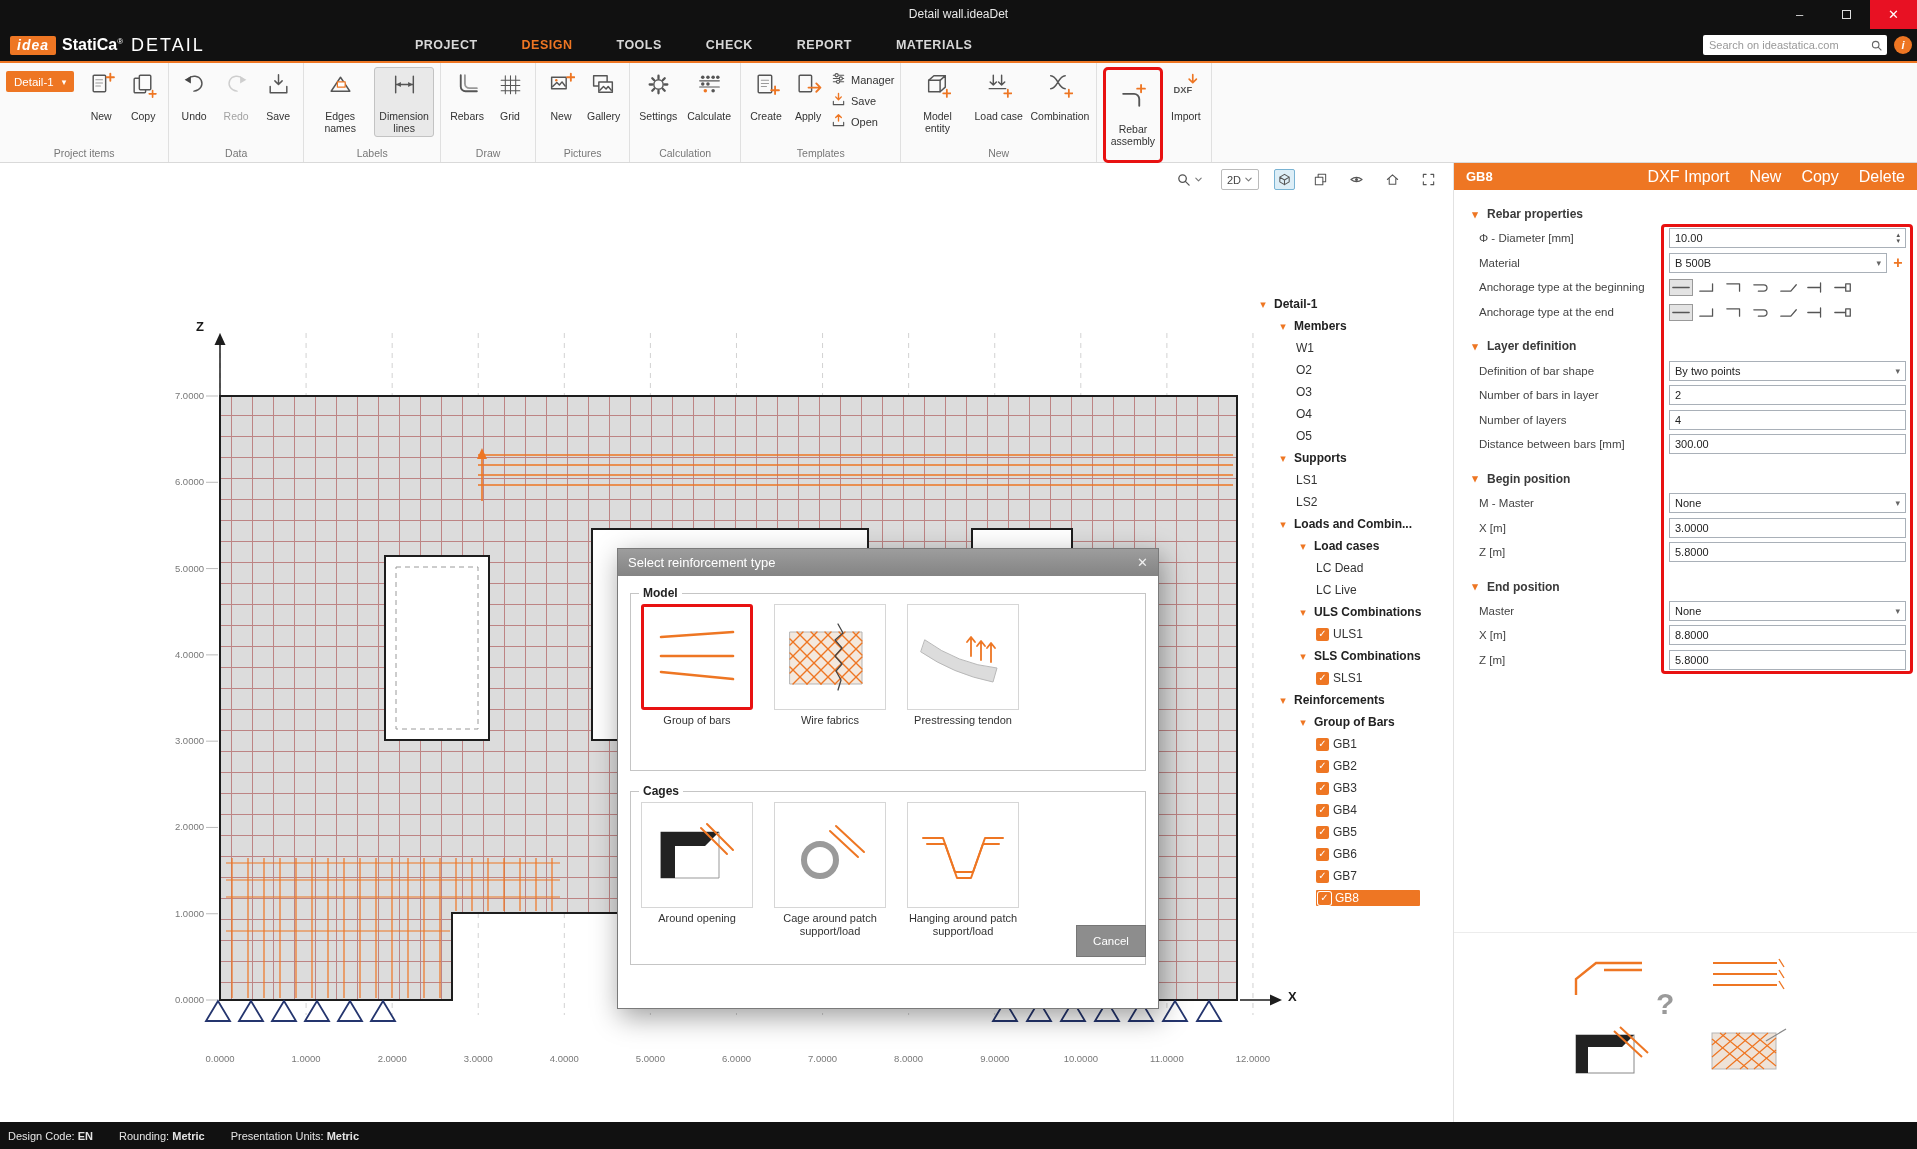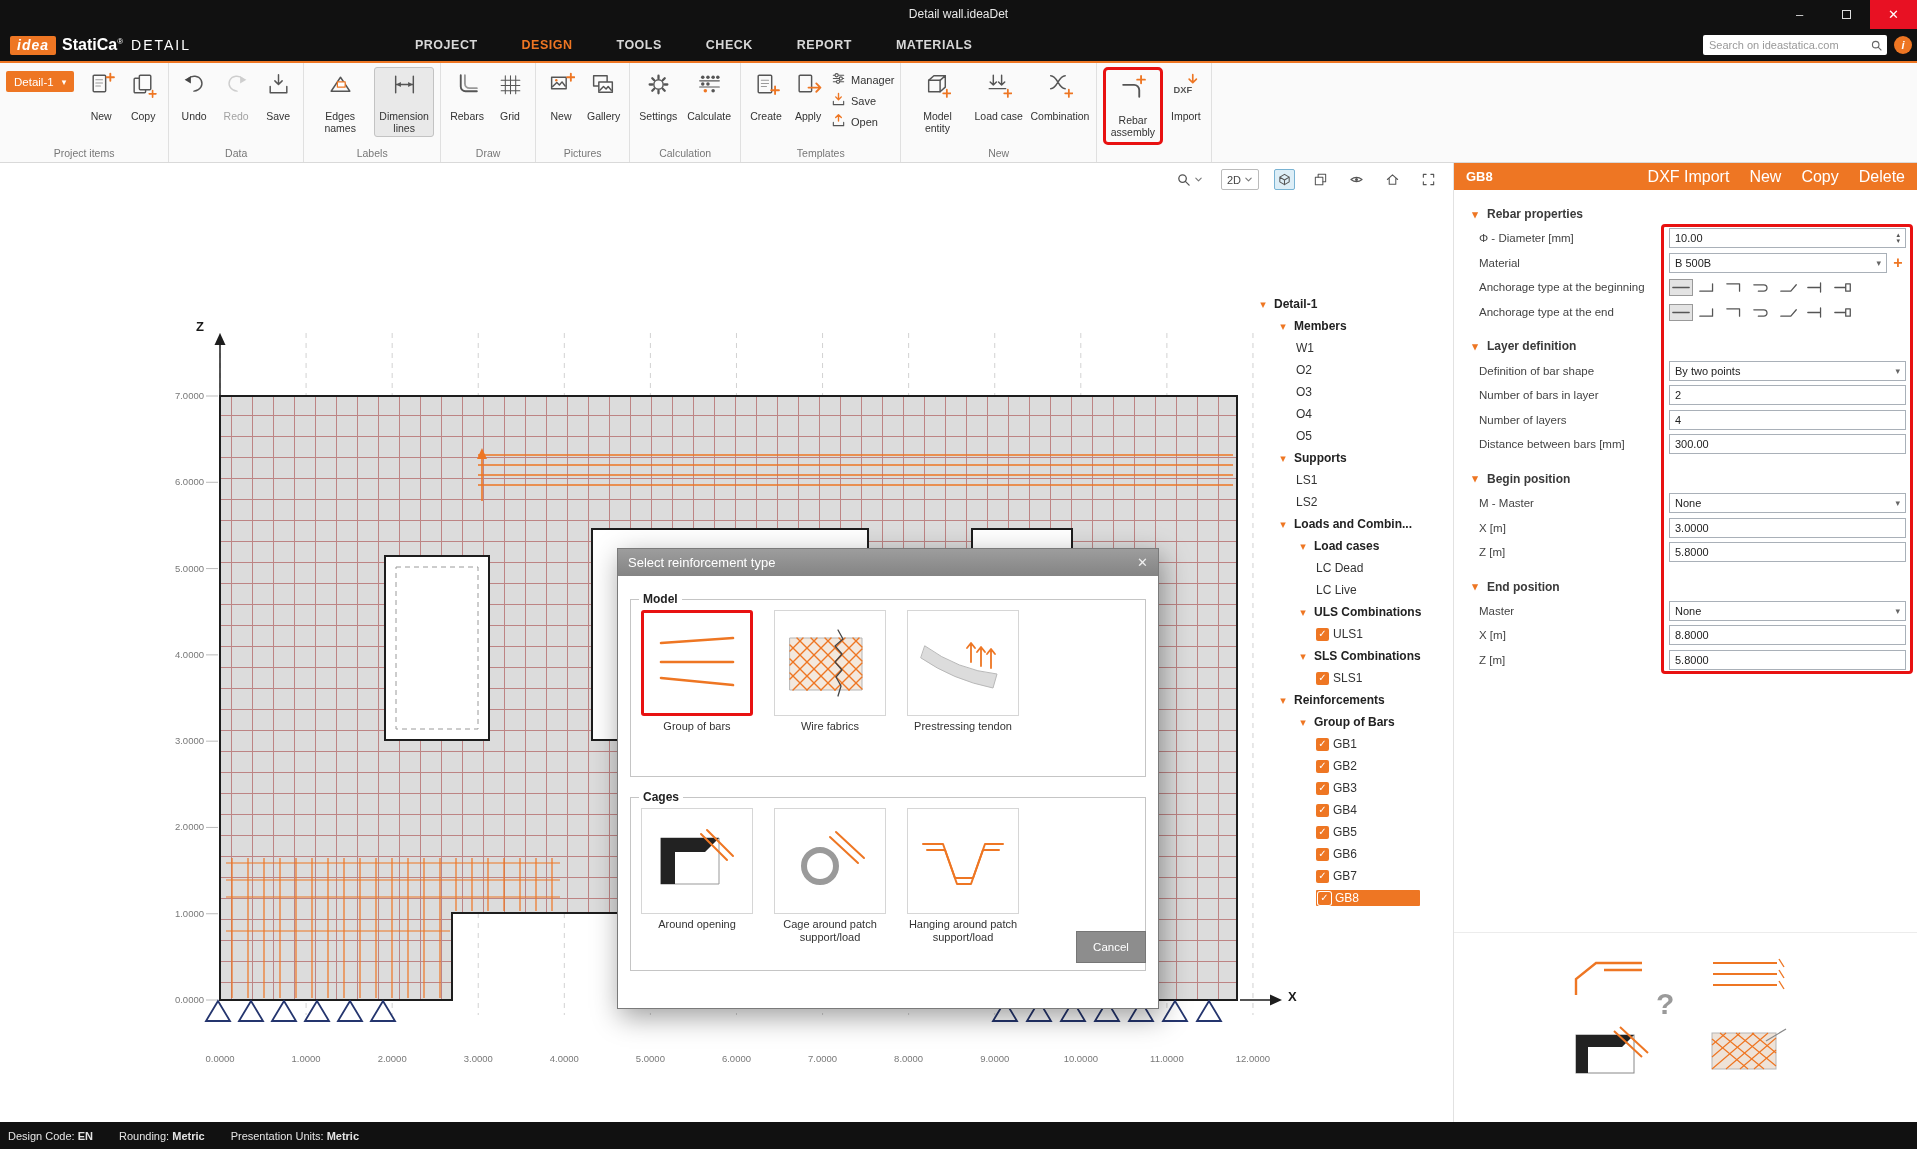--- a/index.html
+++ b/index.html
@@ -14,39 +14,39 @@
   .win-btn{width:47px;height:29px;display:flex;align-items:center;justify-content:center;color:#ddd;font-size:13px}
   .win-btn.close{background:#E81123;color:#fff}
   .max-glyph{display:inline-block;width:9px;height:9px;border:1px solid #ddd}
 
   
   .menubar{position:absolute;left:0;top:29px;width:100%;height:32px;background:#111}
   .logo{position:absolute;left:10px;top:0;height:32px;display:flex;align-items:center;gap:6px}
   .logo-mark{background:#EE7623;color:#fff;font-weight:bold;font-style:italic;font-size:14px;padding:1px 7px 2px;border-radius:2px;letter-spacing:1px}
   .logo-name{color:#fff;font-size:16px;font-weight:bold}
   .logo-name sup{font-size:8px;font-weight:normal}
-  .logo-product{color:#fff;font-size:14px;letter-spacing:2px;margin-left:2px}
+  .logo-product{color:#fff;font-size:18px;letter-spacing:2px;margin-left:2px}
   .menu-items{position:absolute;left:415px;top:0;height:32px;display:flex;gap:44px;align-items:center}
   .menu-item{color:#d8d8d8;font-size:12.5px;font-weight:bold;letter-spacing:.5px;cursor:default}
   .menu-item.active{color:#EE7623}
   .search-wrap{position:absolute;right:30px;top:6px;width:184px;height:20px;background:#fff;border-radius:2px;display:flex;align-items:center;padding-right:4px}
   .search-input{border:0;outline:0;flex:1;font-size:11px;padding:0 6px;color:#333;background:transparent;font-family:inherit}
   .search-input::placeholder{color:#999}
   .info-badge{position:absolute;right:5px;top:7px;width:18px;height:18px;border-radius:50%;background:#EE7623;color:#fff;font-size:11px;font-weight:bold;display:flex;align-items:center;justify-content:center;font-style:italic}
 
   
   .ribbon{position:absolute;left:0;top:61px;width:100%;height:102px;background:#fafafa;border-top:2px solid #EE7623;border-bottom:1px solid #d9d9d9;display:flex;align-items:stretch}
   .rgroup{position:relative;display:flex;flex-direction:column;padding:4px 6px 0;border-right:1px solid #e0e0e0}
   .rrow{display:flex;gap:4px;align-items:flex-start;flex:1}
   .rglabel{text-align:center;font-size:10.5px;color:#777;height:16px;line-height:14px;white-space:nowrap}
   .rbtn{display:flex;flex-direction:column;align-items:center;min-width:38px;max-width:60px;gap:12px;padding:2px 2px;border:1px solid transparent;border-radius:3px;cursor:default}
   .rbtn .rlabel{font-size:10.5px;color:#333;text-align:center;line-height:1.15}
   .rbtn.active{background:#e9e9e9;border-color:#c3c3c3}
   .rbtn.disabled{opacity:.45}
-  .rbtn.highlighted{border:3px solid #E81111;border-radius:5px;padding:4px}
+  .rbtn.highlighted{border:3px solid #E81111;border-radius:5px;padding:13px}
   .icw{height:28px;display:flex;align-items:center}
   .icw svg{width:27px;height:27px}
   .proj-btn{background:#EE7623;color:#fff;font-size:11.5px;height:21px;display:flex;align-items:center;gap:8px;padding:0 8px;border-radius:2px;margin:4px 4px 0 0;white-space:nowrap}
   .proj-btn .caret{font-size:9px}
   .rstack{display:flex;flex-direction:column;gap:4px;padding-top:4px}
   .rsitem{display:flex;align-items:center;gap:5px;font-size:11px;color:#333;white-space:nowrap}
   .rsitem svg{width:15px;height:15px}
 
   
   .canvas{position:absolute;left:0;top:163px;width:1453px;height:959px;background:#fff;overflow:hidden}
@@ -70,21 +70,21 @@
   .cb{width:13px;height:13px;border-radius:2px;background:#EE7623;color:#fff;font-size:10px;line-height:1;display:inline-flex;align-items:center;justify-content:center;flex:none}
   .tlabel.b{font-weight:bold;color:#222}
   .trow.selected .twrap{background:#EE7623;width:104px;border-radius:1px;padding-left:2px}
   .trow.selected .tlabel{color:#fff}
   .trow.selected .cb{box-shadow:0 0 0 1px #fff}
 
   
   .dialog{position:absolute;left:617px;top:548px;width:542px;height:461px;background:#fff;border:1px solid #7a7a7a;box-shadow:3px 8px 26px rgba(0,0,0,.38);z-index:50}
   .dlg-title{height:27px;background:linear-gradient(#9d9d9d,#848484);color:#fff;display:flex;align-items:center;padding:0 10px;font-size:13px}
   .dlg-close{margin-left:auto;color:#f0f0f0;font-size:13px;cursor:default}
-  .dlg-body{position:relative;padding:16px 12px 0}
+  .dlg-body{position:relative;padding:10px 12px 0}
   .dlg-body fieldset{border:1px solid #c5c5c5;margin-bottom:13px;padding:2px 8px 8px;height:185px}
   .dlg-body fieldset.cages{height:181px}
   .dlg-body legend{font-size:12px;font-weight:bold;color:#222;padding:0 4px}
   .tiles{display:flex;gap:21px;padding-left:2px;margin-top:2px}
   .tile{width:112px;display:flex;flex-direction:column;align-items:center;cursor:default}
   .tile-icon{width:112px;height:106px;border:1px solid #d6d6d6;background:#fff;display:flex;align-items:center;justify-content:center}
   .tile-icon.hl{border:3px solid #E81111;border-radius:3px}
   .tile-icon svg{width:100px;height:90px}
   .tile-label{font-size:11px;color:#333;text-align:center;margin-top:4px;line-height:1.2}
   .dlg-cancel{position:absolute;right:12px;bottom:8px;width:70px;height:32px;background:#8d8d8d;color:#fff;border:1px solid #767676;font-size:11.5px;font-family:inherit}

